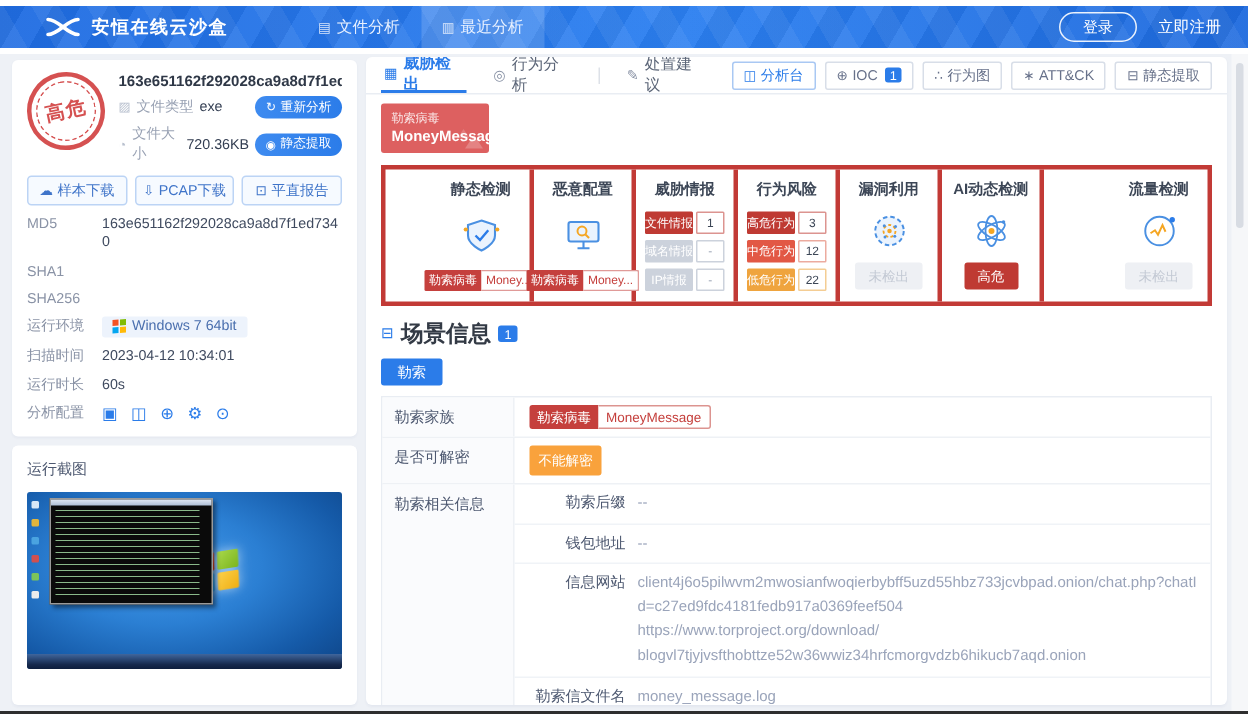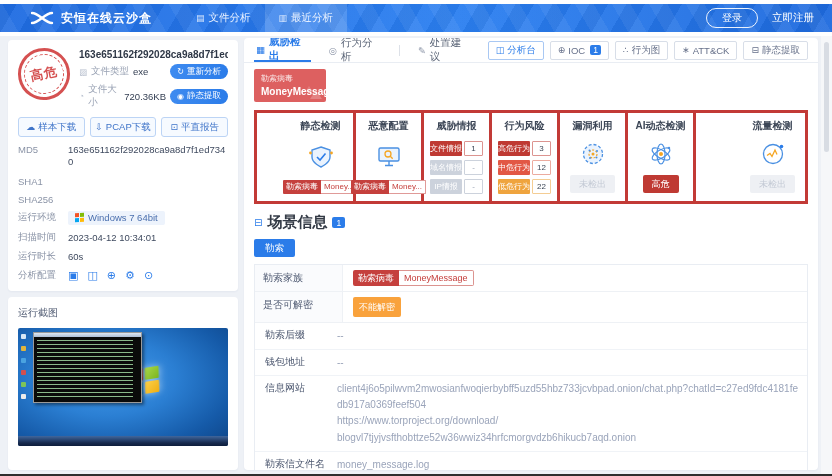--- a/index.html
+++ b/index.html
@@ -10,21 +10,21 @@
   }
   .page { position:absolute; inset:0; background:#fff; overflow:hidden; }
 
   
   .navbar {
     position:absolute; top:4px; left:0; right:0; height:28px;
     background:
       repeating-linear-gradient(60deg, rgba(255,255,255,.06) 0 16px, rgba(0,0,0,0) 16px 32px),
       repeating-linear-gradient(-60deg, rgba(255,255,255,.05) 0 16px, rgba(0,0,0,.04) 16px 32px),
       linear-gradient(90deg,#1f6ce2,#2b7ff0 55%,#1e6ade);
-    display:flex; align-items:center; color:#fff;
+    display:flex; align-items:center; color:#fff;gap:16px;
   }
   .brand { display:flex; align-items:center; gap:7px; margin-left:30px; }
   .brand-title { font-size:12px; font-weight:bold; letter-spacing:1px; }
   .nav-items { display:flex; align-items:center; height:100%; margin-left:30px; }
   .nav-item { display:flex; align-items:center; gap:4px; height:100%; padding:0 14px; font-size:10.5px; color:#eaf2ff; cursor:pointer; }
   .nav-item.active { background:rgba(255,255,255,.16); }
   .nav-ic { font-size:9px; opacity:.9; }
   .nav-right { margin-left:auto; display:flex; align-items:center; gap:14px; margin-right:18px; }
   .login-btn { border:1px solid rgba(255,255,255,.9); border-radius:10px; font-size:10px; padding:2px 15px; cursor:pointer; }
   .register-link { font-size:10.5px; cursor:pointer; }
@@ -155,21 +155,21 @@
   .srow:last-child { border-bottom:none; }
   .srow-lbl { width:88px; min-width:88px; background:#fafbfd; border-right:1px solid #eef1f5; padding:6px 8px; color:#4d5870; }
   .srow-val { flex:1; padding:5px 10px; display:flex; align-items:center; min-width:0; }
   .srow-val-col { flex:1; padding:0; display:block; min-width:0; }
   .family-badge { display:flex; font-size:9px; line-height:1; }
   .fb-l { background:var(--badge-red); color:#fff; padding:3.5px 5px; border-radius:2px 0 0 2px; }
   .fb-r { border:1px solid #dc9490; border-left:none; color:var(--badge-red); background:#fff; padding:2.5px 5px; border-radius:0 2px 2px 0; }
   .decrypt-badge { background:var(--orange); color:#fff; font-size:9px; padding:3.5px 6px; border-radius:2px; }
   .subrow { display:flex; border-bottom:1px solid #f0f3f7; }
   .subrow:last-child { border-bottom:none; }
-  .sub-lbl { width:80px; min-width:80px; padding:5px 6px 5px 10px; color:#4d5870; }
+  .sub-lbl { width:80px; min-width:80px; padding:5px 6px 5px 10px; color:#4d5870;text-align:right; }
   .sub-val { flex:1; padding:5px 8px 5px 2px; color:#9aa4ba; word-break:break-all; line-height:1.55; min-width:0; }
   .sub-val div { margin-bottom:1px; }
 
   .bottom-line { position:absolute; left:0; right:0; bottom:0; height:2px; background:#2e2e2e; }
 </style>
 </head>
 <body>
 
 <div class="page">
 
@@ -499,20 +499,21 @@
             </span>
           </div>
         </div>
         <div class="srow">
           <div class="srow-lbl">是否可解密</div>
           <div class="srow-val">
             <span class="decrypt-badge">不能解密</span>
           </div>
         </div>
         <div class="srow">
+          <div class="srow-lbl">勒索相关信息</div>
           <div class="srow-val-col">
             <div class="subrow">
               <div class="sub-lbl">勒索后缀</div>
               <div class="sub-val">--</div>
             </div>
             <div class="subrow">
               <div class="sub-lbl">钱包地址</div>
               <div class="sub-val">--</div>
             </div>
             <div class="subrow">

